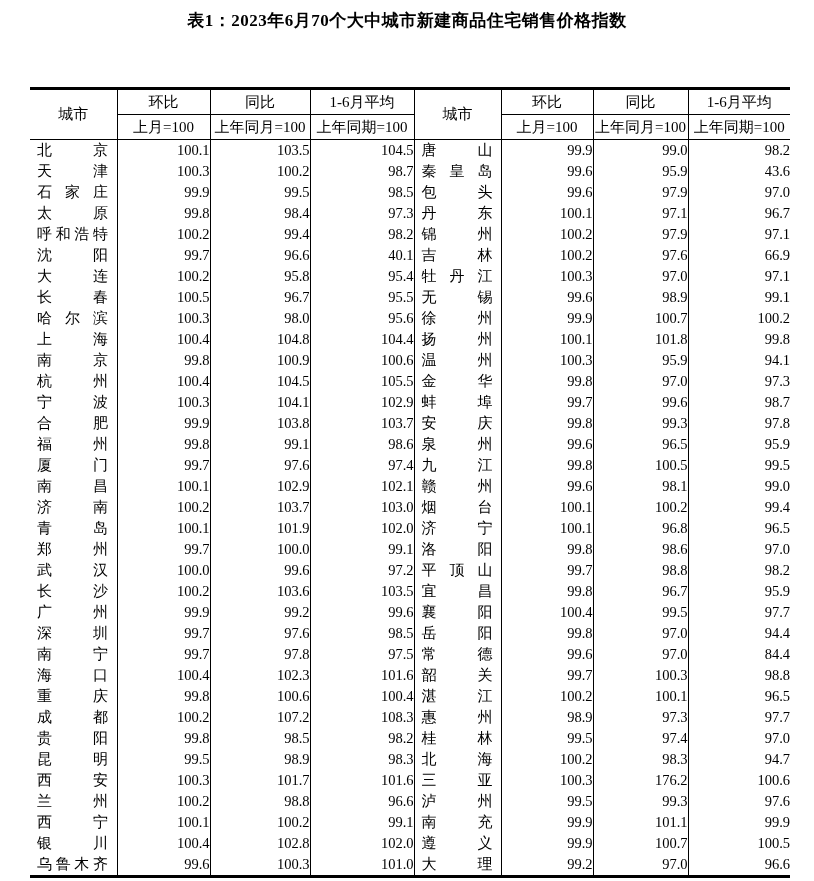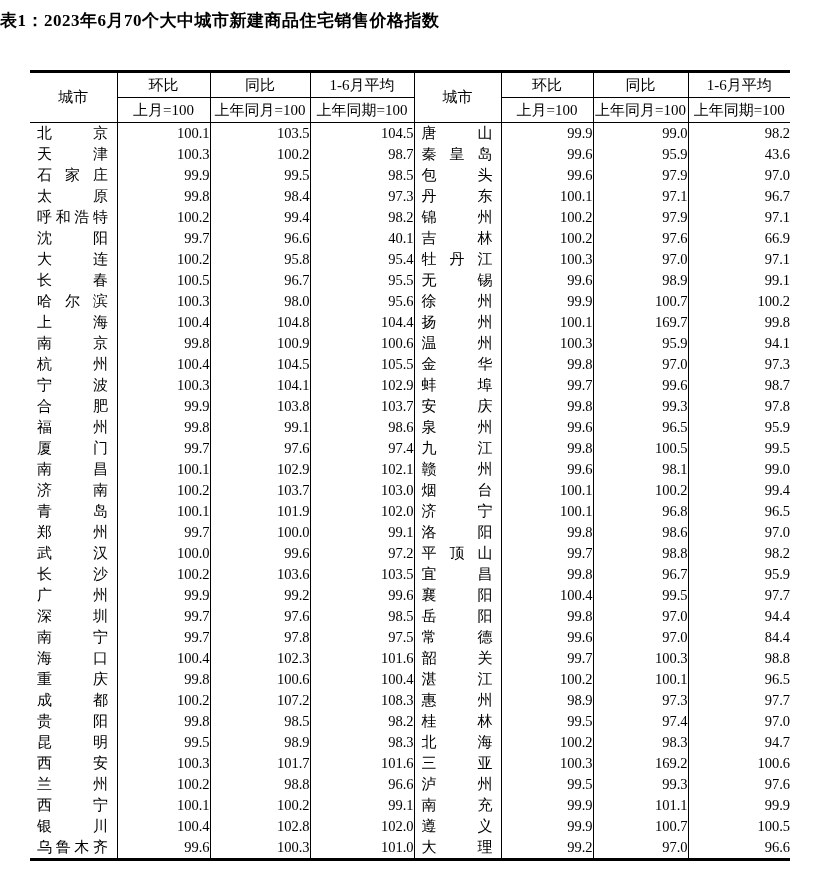--- a/index.html
+++ b/index.html
@@ -9,30 +9,31 @@
     color: #000000;
     font-family: "Liberation Serif", "DejaVu Serif", serif;
   }
   body {
     width: 814px;
     height: 881px;
     overflow: hidden;
     position: relative;
   }
   .title {
+    text-align: center;
     font-weight: bold;
     font-size: 17px;
     padding-top: 9px;
     letter-spacing: 0.5px;
   }
   table.idx {
     border-collapse: collapse;
     table-layout: fixed;
     width: 760px;
-    margin: 38px 0 0 30px;
+    margin: 55px 0 0 30px;
     border-top: 3px solid #000;
     border-bottom: 3px solid #000;
   }
   table.idx th, table.idx td {
     padding: 0;
     font-weight: normal;
     overflow: hidden;
     white-space: nowrap;
   }
   thead th {
@@ -299,21 +300,21 @@
         <td class="val">100.4</td>
         <td class="val">104.8</td>
         <td class="val">104.4</td>
         <td>
           <div class="city-inner">
             <span>扬</span>
             <span>州</span>
           </div>
         </td>
         <td class="val">100.1</td>
-        <td class="val">169.7</td>
+        <td class="val">101.8</td>
         <td class="val">99.8</td>
       </tr>
       <tr>
         <td>
           <div class="city-inner">
             <span>南</span>
             <span>京</span>
           </div>
         </td>
         <td class="val">99.8</td>
@@ -720,21 +721,21 @@
         <td class="val">100.3</td>
         <td class="val">101.7</td>
         <td class="val">101.6</td>
         <td>
           <div class="city-inner">
             <span>三</span>
             <span>亚</span>
           </div>
         </td>
         <td class="val">100.3</td>
-        <td class="val">169.2</td>
+        <td class="val">176.2</td>
         <td class="val">100.6</td>
       </tr>
       <tr>
         <td>
           <div class="city-inner">
             <span>兰</span>
             <span>州</span>
           </div>
         </td>
         <td class="val">100.2</td>

